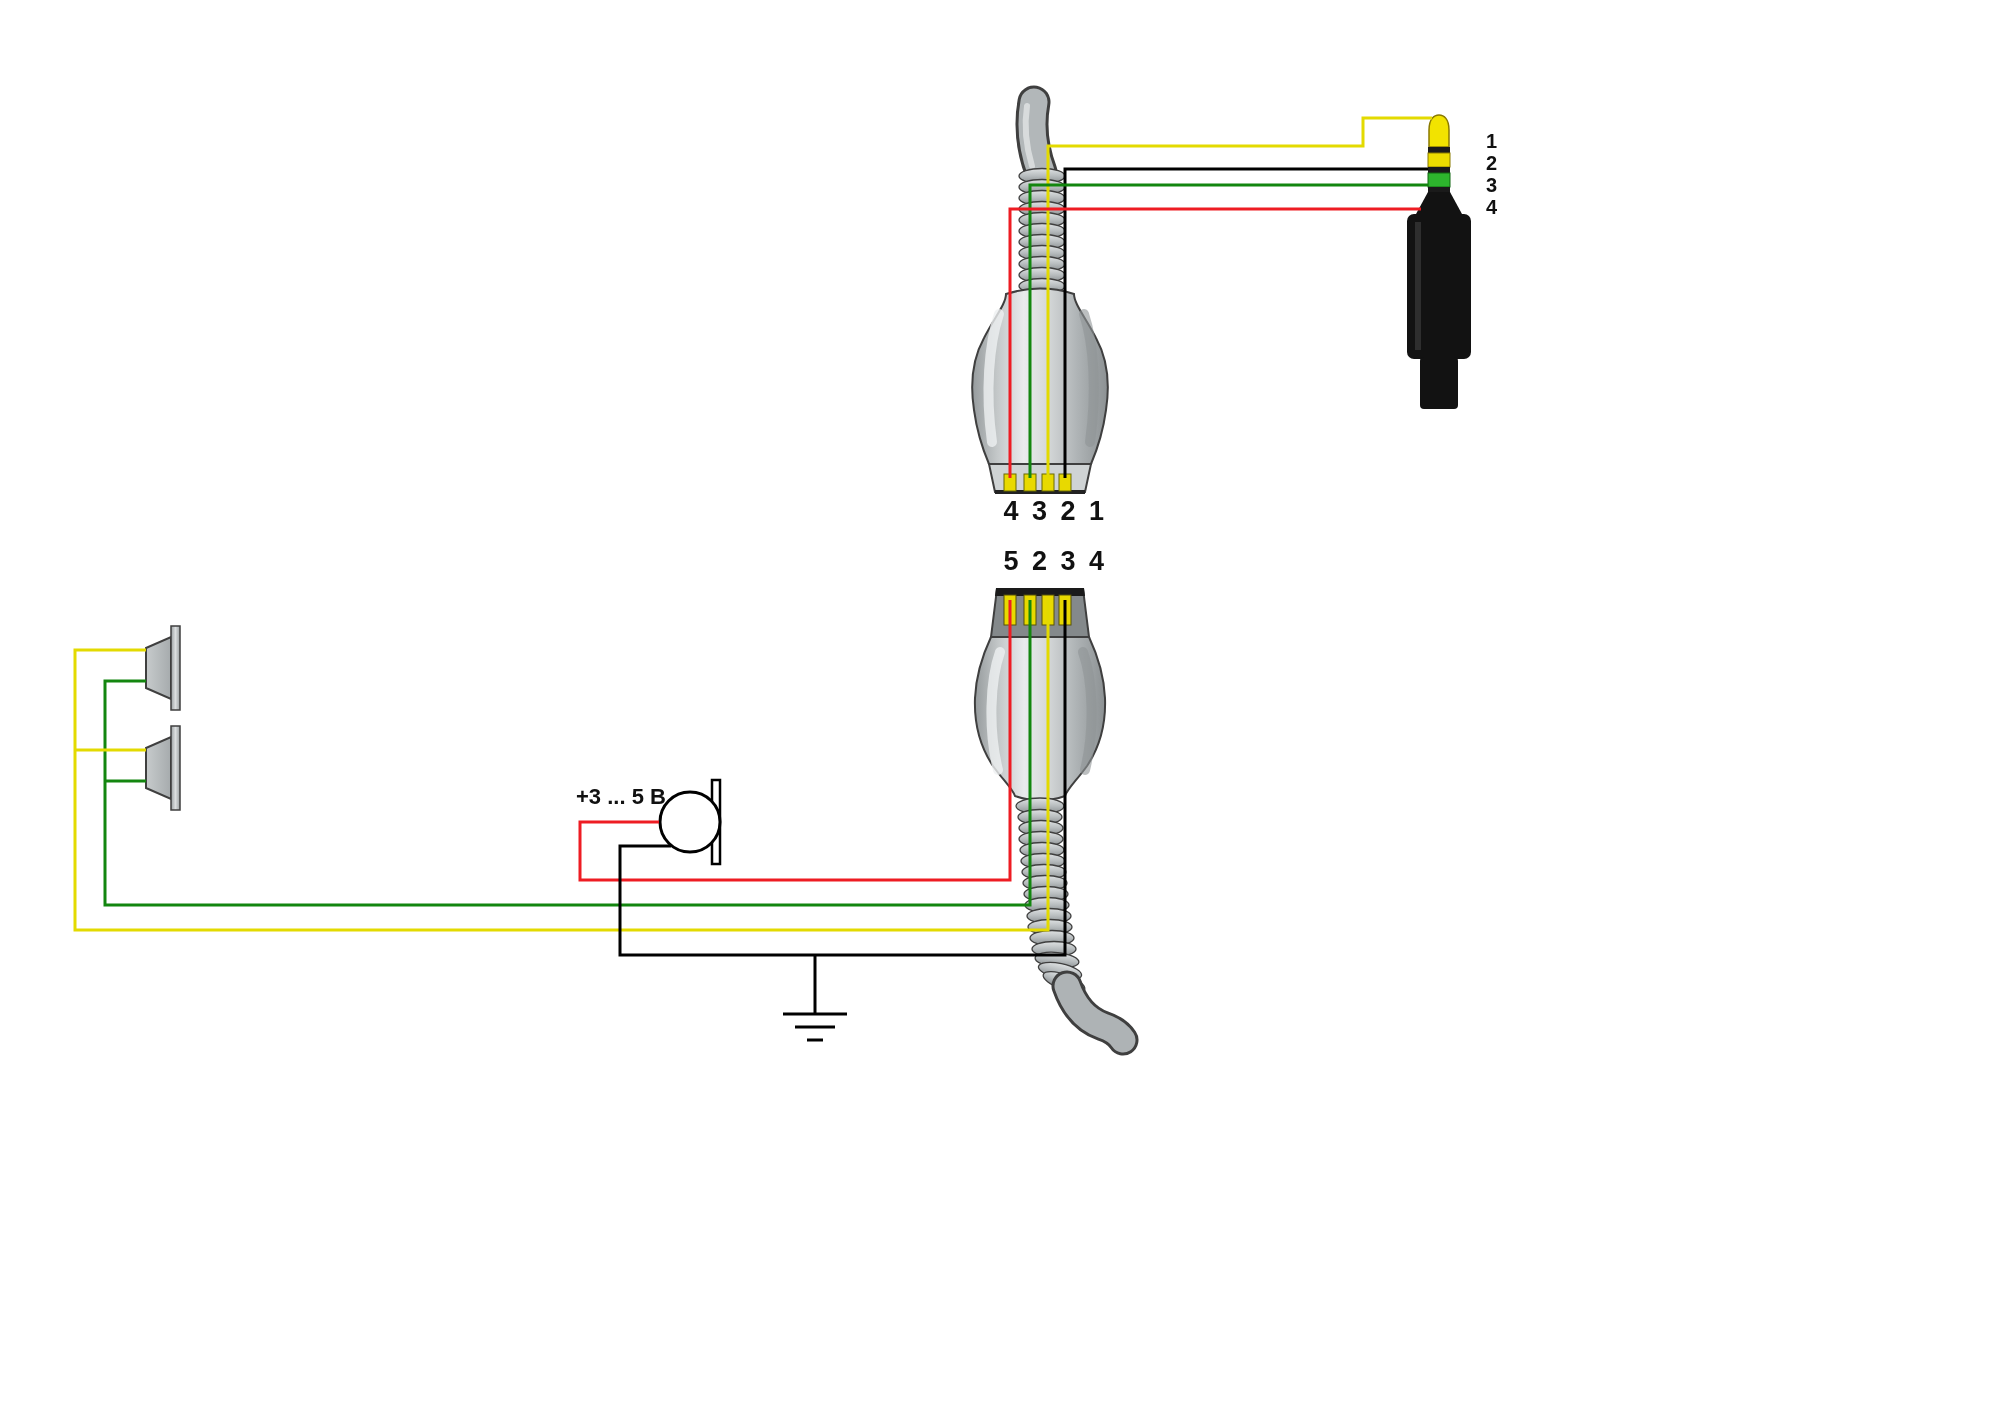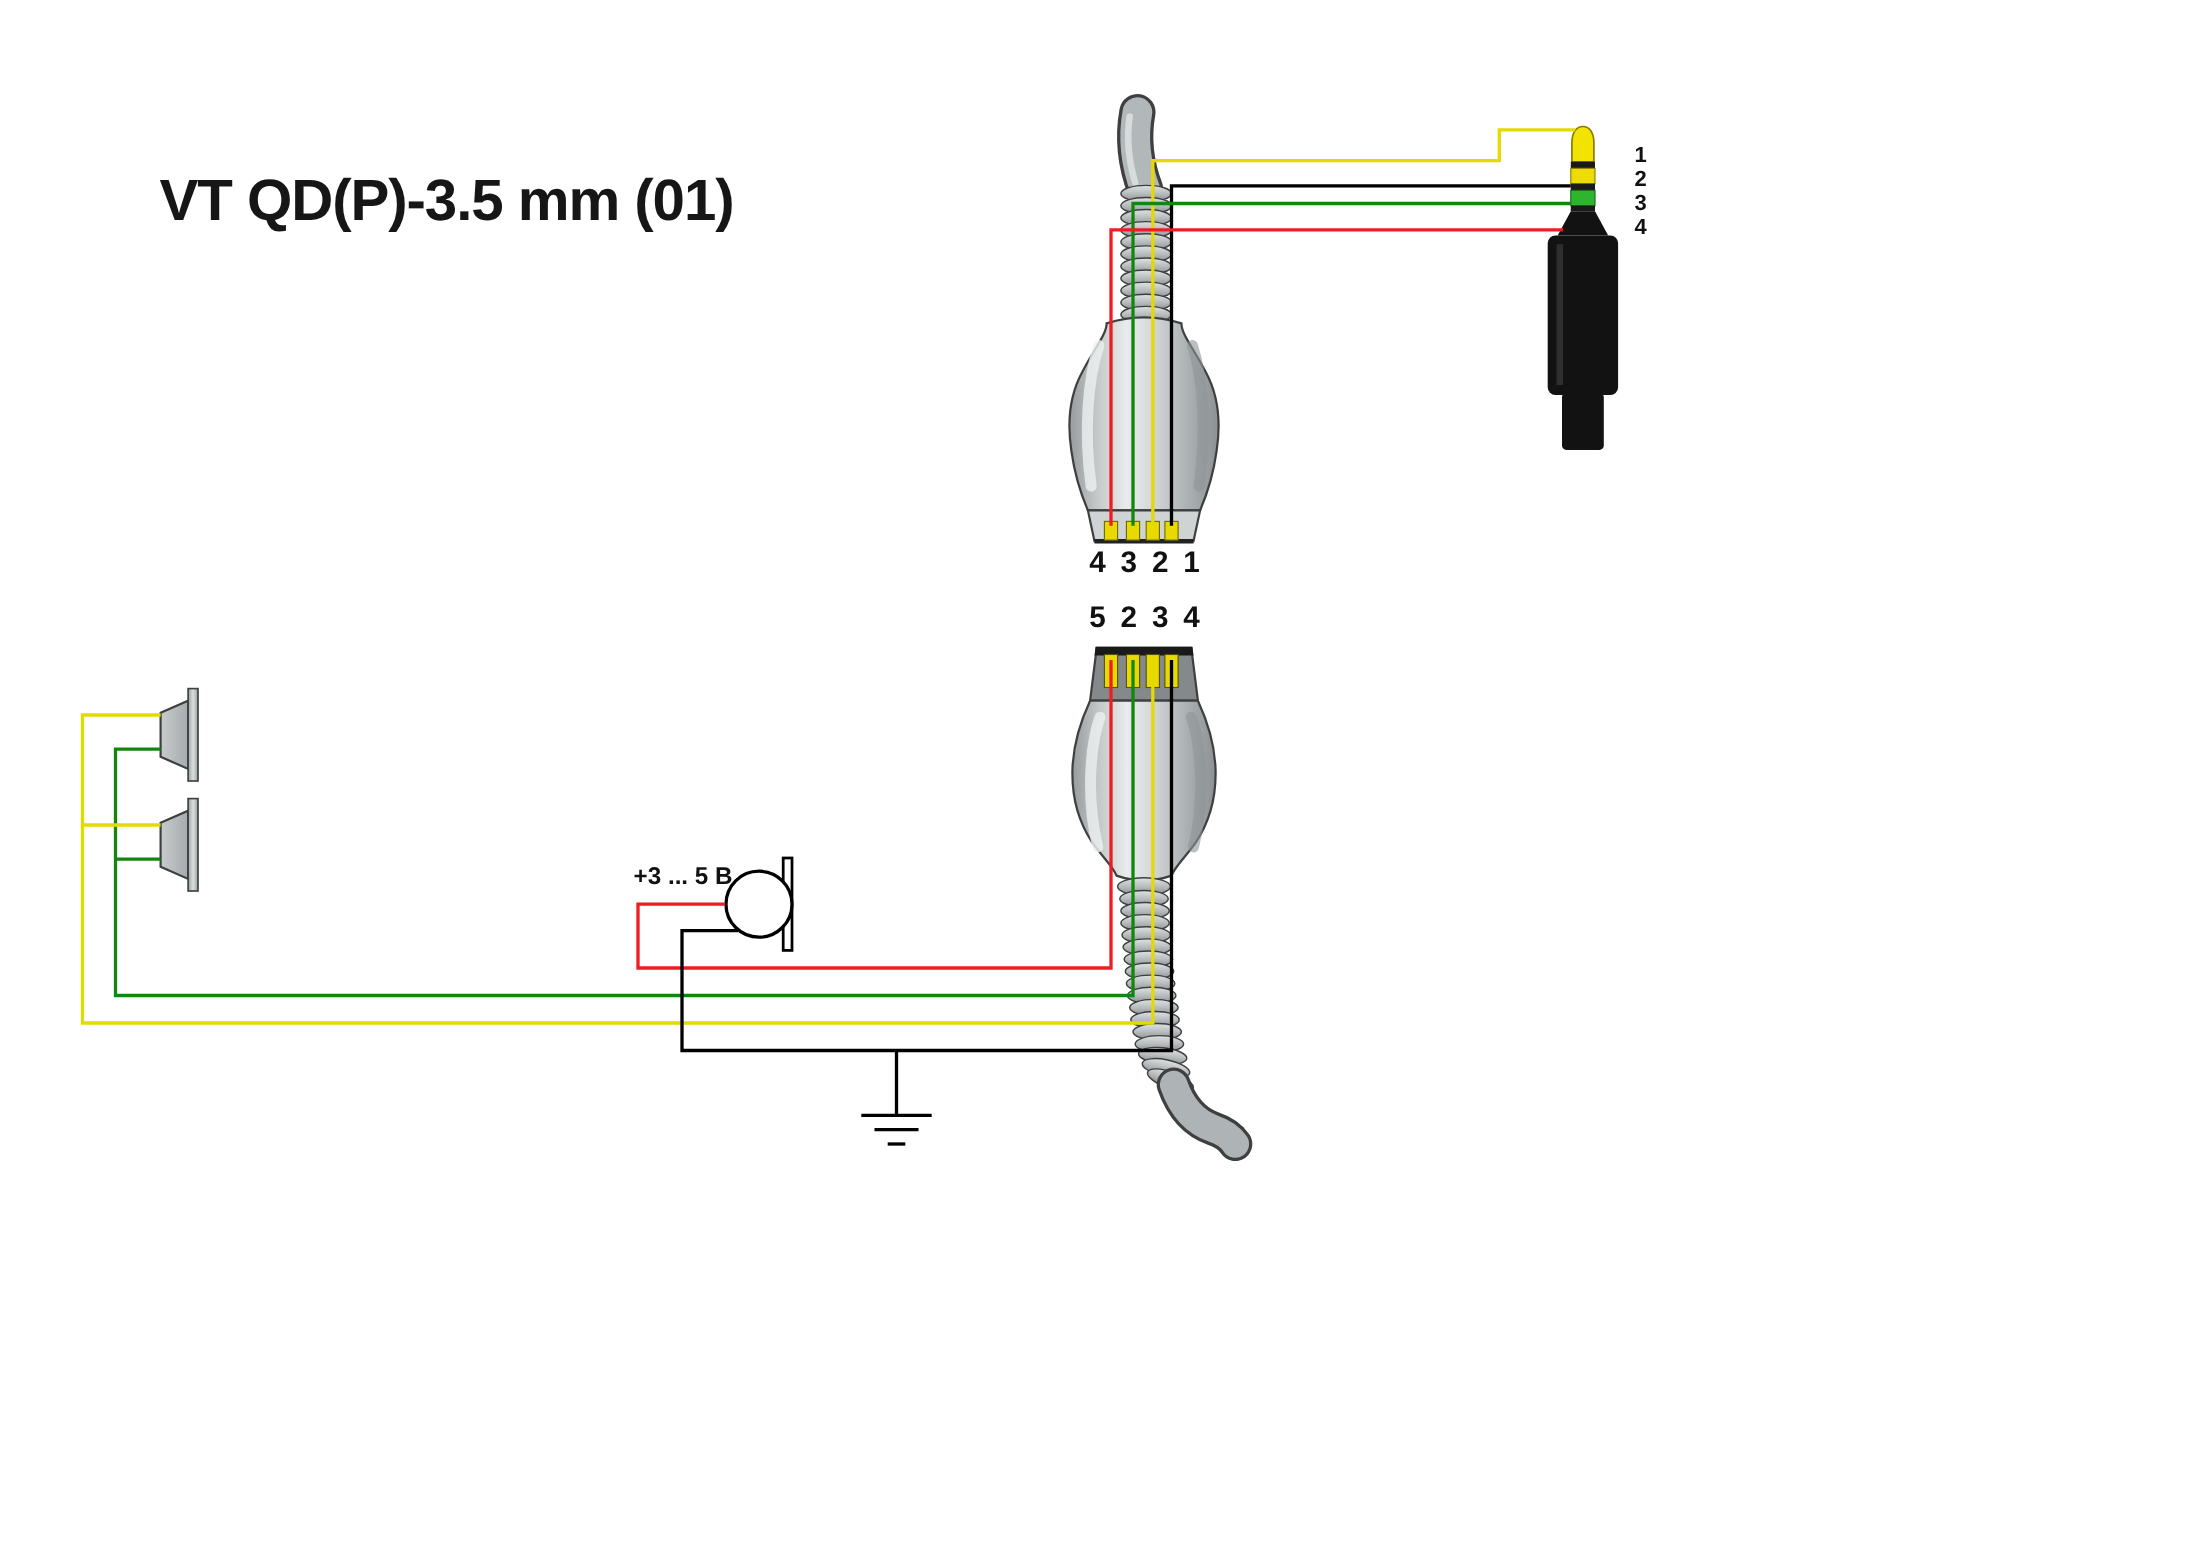--- a/index.html
+++ b/index.html
@@ -19,21 +19,21 @@
     font-size:53px;
     line-height:70px;
     font-weight:bold;
     letter-spacing:-1px;
     color:#161616;
     white-space:nowrap;
   }
   .pin-label{
     position:absolute;
     width:130px;
-    text-align:center;
+    text-align:right;
     font-size:27px;
     font-weight:bold;
     letter-spacing:3px;
     color:#111;
     white-space:nowrap;
   }
   .pin-label.top{left:977px;top:496px;}
   .pin-label.bottom{left:977px;top:546px;}
   .mic-label{
     position:absolute;
@@ -207,21 +207,20 @@
       <path d="M1010,600 L1010,880 L580,880 L580,822 L659,822" stroke="#ee1c23"></path>
       <path d="M1030,600 L1030,905 L105,905 L105,681 L146,681" stroke="#13860f"></path>
       <path d="M105,781 L146,781" stroke="#13860f"></path>
       <path d="M1048,600 L1048,930 L75,930 L75,650 L146,650" stroke="#e3da00"></path>
       <path d="M75,750 L146,750" stroke="#e3da00"></path>
       <path d="M1065,600 L1065,955 L620,955 L620,846 L671,846" stroke="#000000"></path>
     </g>
   </svg>
 
   <div class="title">
-    <div>VT QD(P)-3.5 mm (01)</div>
   </div>
 
   <div class="pin-label top">4 3 2 1</div>
   <div class="pin-label bottom">5 2 3 4</div>
 
   <div class="mic-label">+3 ... 5 В</div>
 
   <div class="jack-numbers">
     <div>1</div>
     <div>2</div>

